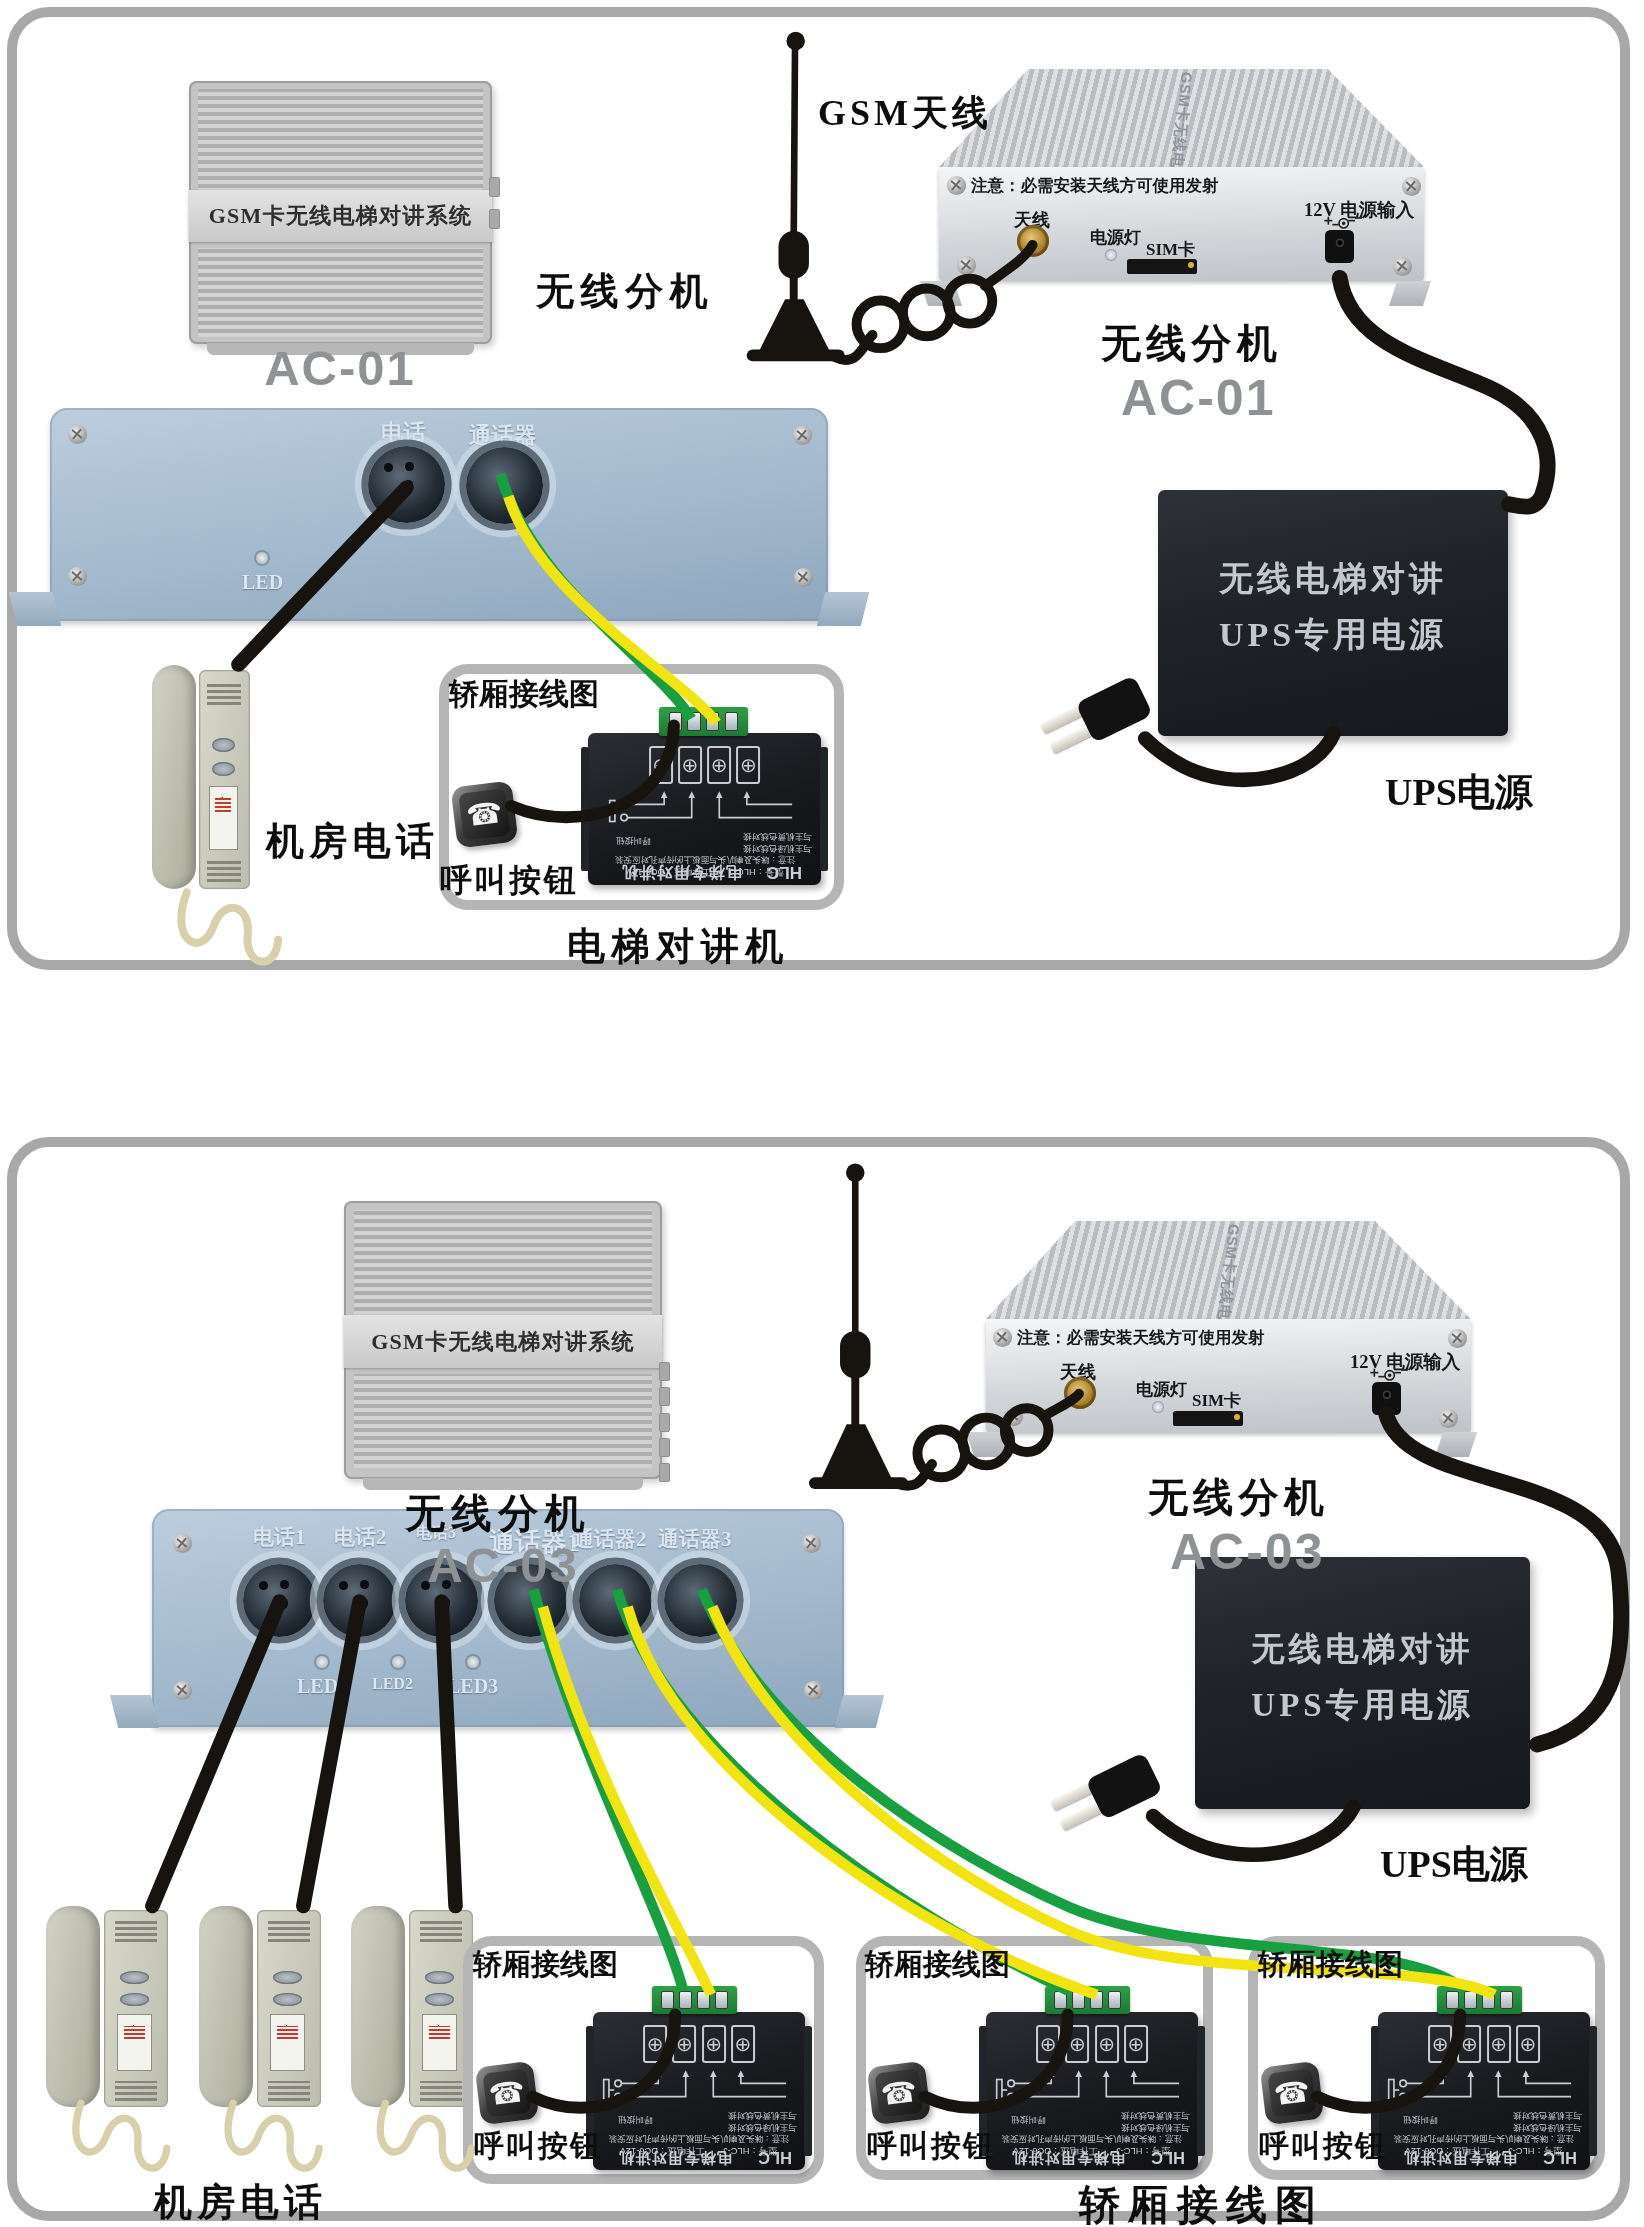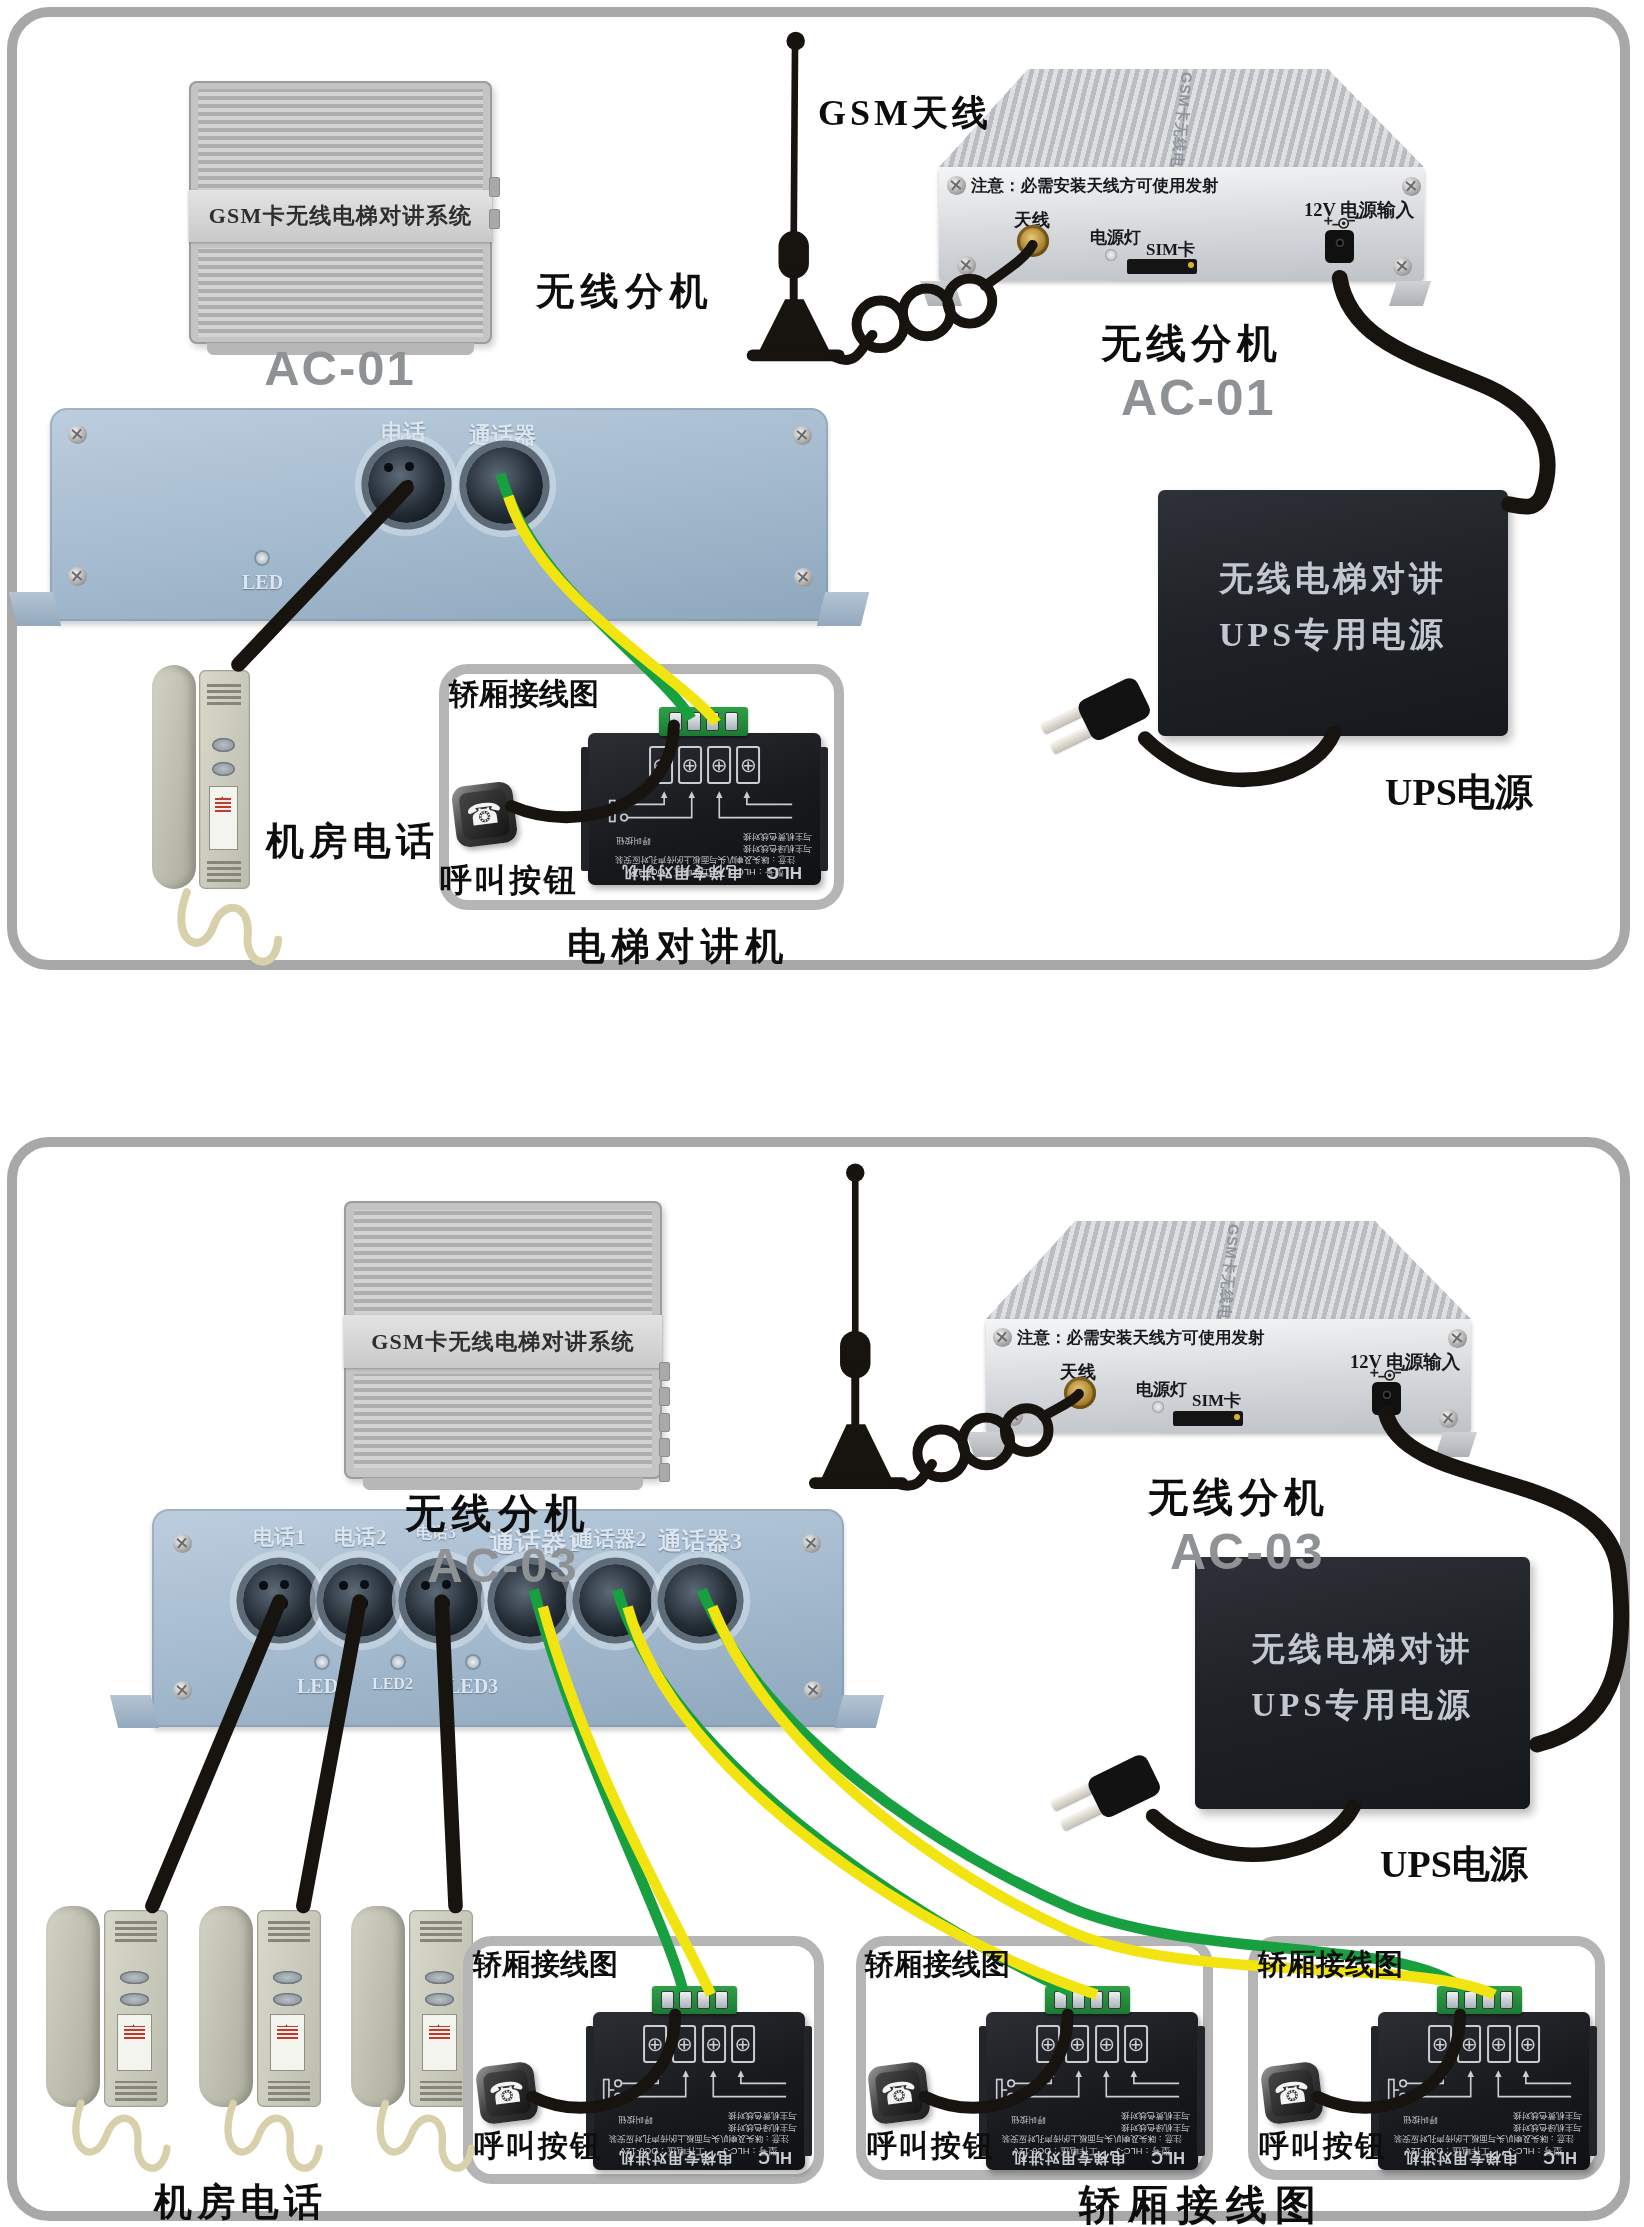--- a/index.html
+++ b/index.html
@@ -316,21 +316,21 @@
 <div class="flange" style="left:839px;top:1695px;width:41px;height:33px;transform:skewX(-14deg)"></div>
 <div class="screw" style="left:173px;top:1534px"></div>
 <div class="screw" style="left:802px;top:1534px"></div>
 <div class="screw" style="left:173px;top:1681px"></div>
 <div class="screw" style="left:804px;top:1681px"></div>
 <div class="plbl" style="left:253px;top:1523px;font-size:21px">电话1</div>
 <div class="plbl" style="left:334px;top:1523px;font-size:21px">电话2</div>
 <div class="plbl" style="left:416px;top:1523px;font-size:16px">电话3</div>
 <div class="plbl" style="left:489px;top:1525px;font-size:26px">通话器1</div>
 <div class="plbl" style="left:573px;top:1525px;font-size:21px">通话器2</div>
-<div class="plbl" style="left:658px;top:1525px;font-size:24px">通话器3</div>
+<div class="plbl" style="left:658px;top:1525px;font-size:21px">通话器3</div>
 <div class="conn pins" style="left:243px;top:1564px;width:73px;height:73px"></div>
 <div class="conn pins" style="left:323px;top:1564px;width:73px;height:73px"></div>
 <div class="conn pins" style="left:405px;top:1564px;width:73px;height:73px"></div>
 <div class="conn" style="left:494px;top:1564px;width:73px;height:73px"></div>
 <div class="conn" style="left:579px;top:1564px;width:73px;height:73px"></div>
 <div class="conn" style="left:664px;top:1564px;width:73px;height:73px"></div>
 <div class="sled" style="left:316px;top:1656px"></div>
 <div class="sled" style="left:392px;top:1656px"></div>
 <div class="sled" style="left:467px;top:1656px"></div>
 <div class="plbl" style="left:297px;top:1675px;font-size:20px">LED1</div>

